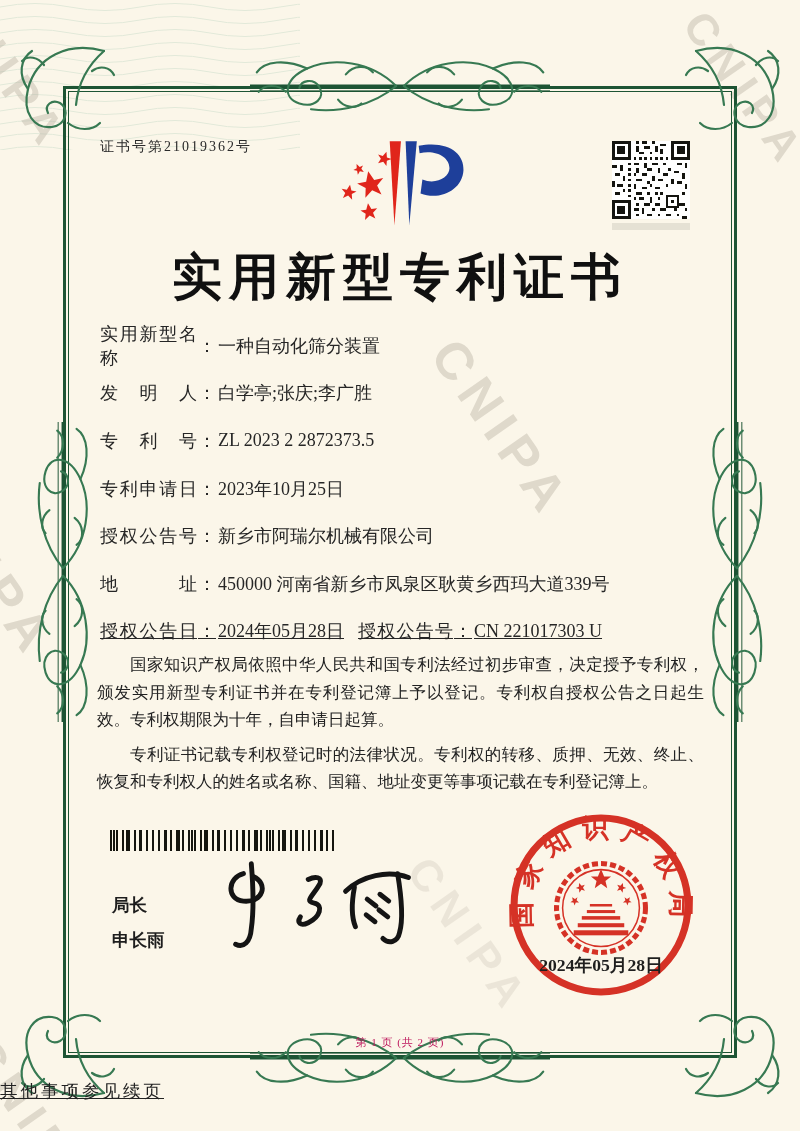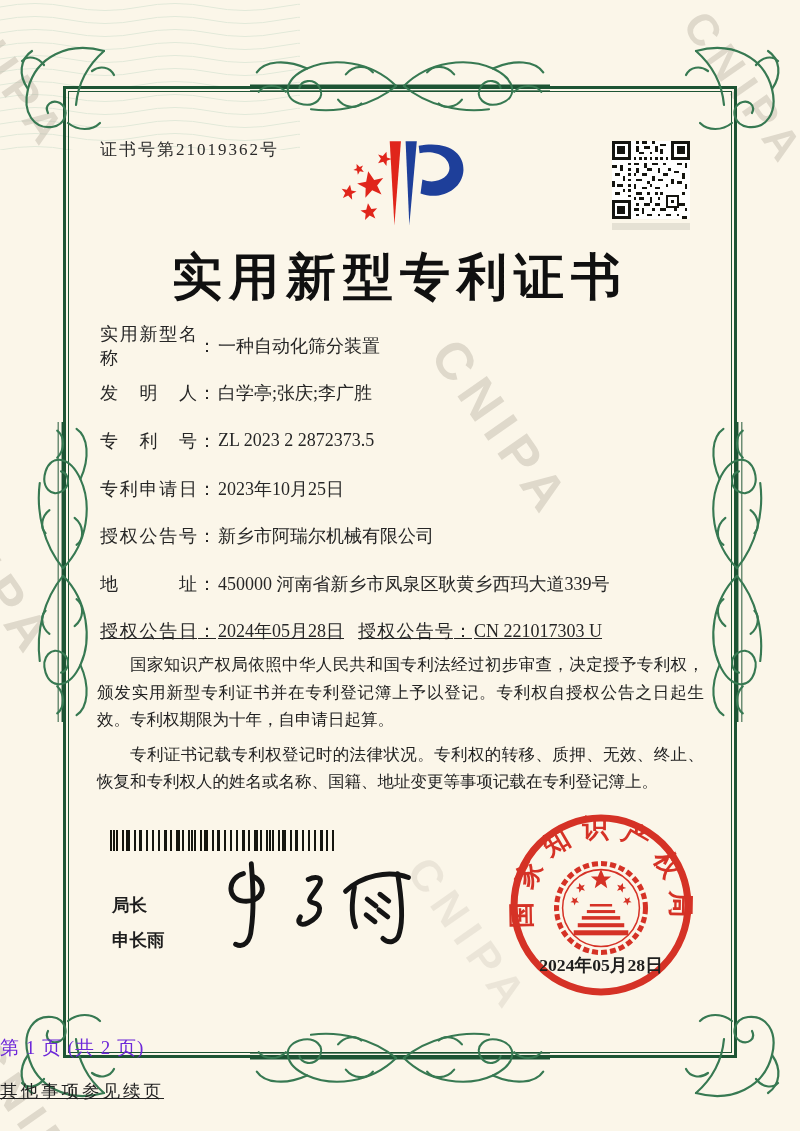--- a/index.html
+++ b/index.html
@@ -33,21 +33,21 @@
   .o-top{left:250px; top:54px; width:300px; height:64px;}
   .o-bottom{left:250px; top:1026px; width:300px; height:64px; transform:scaleY(-1);}
   .o-left{left:-87px; top:540px; width:300px; height:64px; transform:rotate(90deg);}
   .o-right{left:587px; top:540px; width:300px; height:64px; transform:rotate(-90deg);}
   .c-tl{left:8px; top:31px; width:110px; height:110px;}
   .c-tr{left:682px; top:31px; width:110px; height:110px; transform:scaleX(-1);}
   .c-bl{left:8px; top:1003px; width:110px; height:110px; transform:scaleY(-1);}
   .c-br{left:682px; top:1003px; width:110px; height:110px; transform:scale(-1,-1);}
 
   .cert-no{position:absolute; left:100px; top:138px; z-index:4;
-    font-size:17px; letter-spacing:2px; color:#2a2a2a;}
+    font-size:14px; letter-spacing:2px; color:#2a2a2a;}
   .logo{position:absolute; left:330px; top:134px; width:140px; height:104px; z-index:4;}
   .logo svg{width:100%; height:100%;}
   .qr{position:absolute; left:612px; top:141px; width:78px; height:78px; z-index:4; background:#fff;}
   .qr svg{display:block; width:100%; height:100%;}
   .qr-shadow{position:absolute; left:612px; top:223px; width:78px; height:7px;
     background:#d9d5ca; opacity:.65; z-index:4;}
 
   .title{position:absolute; left:0; right:0; top:244px; z-index:4;
     text-align:center; font-size:50px; font-weight:bold; letter-spacing:7px; color:#101010;}
 
@@ -73,21 +73,21 @@
     font-family:"Liberation Sans","DejaVu Sans",sans-serif;
     font-size:17.5px; font-weight:bold; color:#1d1d1d; line-height:35px;}
   .signature{position:absolute; left:214px; top:856px; width:216px; height:102px; z-index:5;}
   .signature svg{width:100%; height:100%;}
 
   .seal{position:absolute; left:507px; top:811px; width:188px; height:188px; z-index:5; opacity:.95;}
   .seal svg{width:100%; height:100%;}
   .seal-text{font-family:"Liberation Serif","DejaVu Serif",serif;}
 
   .page-no{position:absolute; left:0; right:0; top:1035px; z-index:4;
-    font-size:19px; color:#6d28d9; letter-spacing:1px;}
+    text-align:center; font-size:11px; color:#be185d; letter-spacing:1px;}
   .continuation{position:absolute; left:0; right:12px; top:1079px; z-index:4;
     text-align:left; font-size:17.5px; color:#222; letter-spacing:3px;text-decoration:underline;}
 </style>
 </head>
 <body>
 
 <svg width="0" height="0" style="position:absolute" aria-hidden="true">
   <defs>
     <path id="star" d="M0,-10 L2.94,-3.09 L9.51,-3.09 L4.19,1.18 L5.88,8.09 L0,3.82 L-5.88,8.09 L-4.19,1.18 L-9.51,-3.09 L-2.94,-3.09 Z"></path>
     <g id="fl-half" stroke="#377952" fill="none" stroke-width="2.2" stroke-linecap="round">

